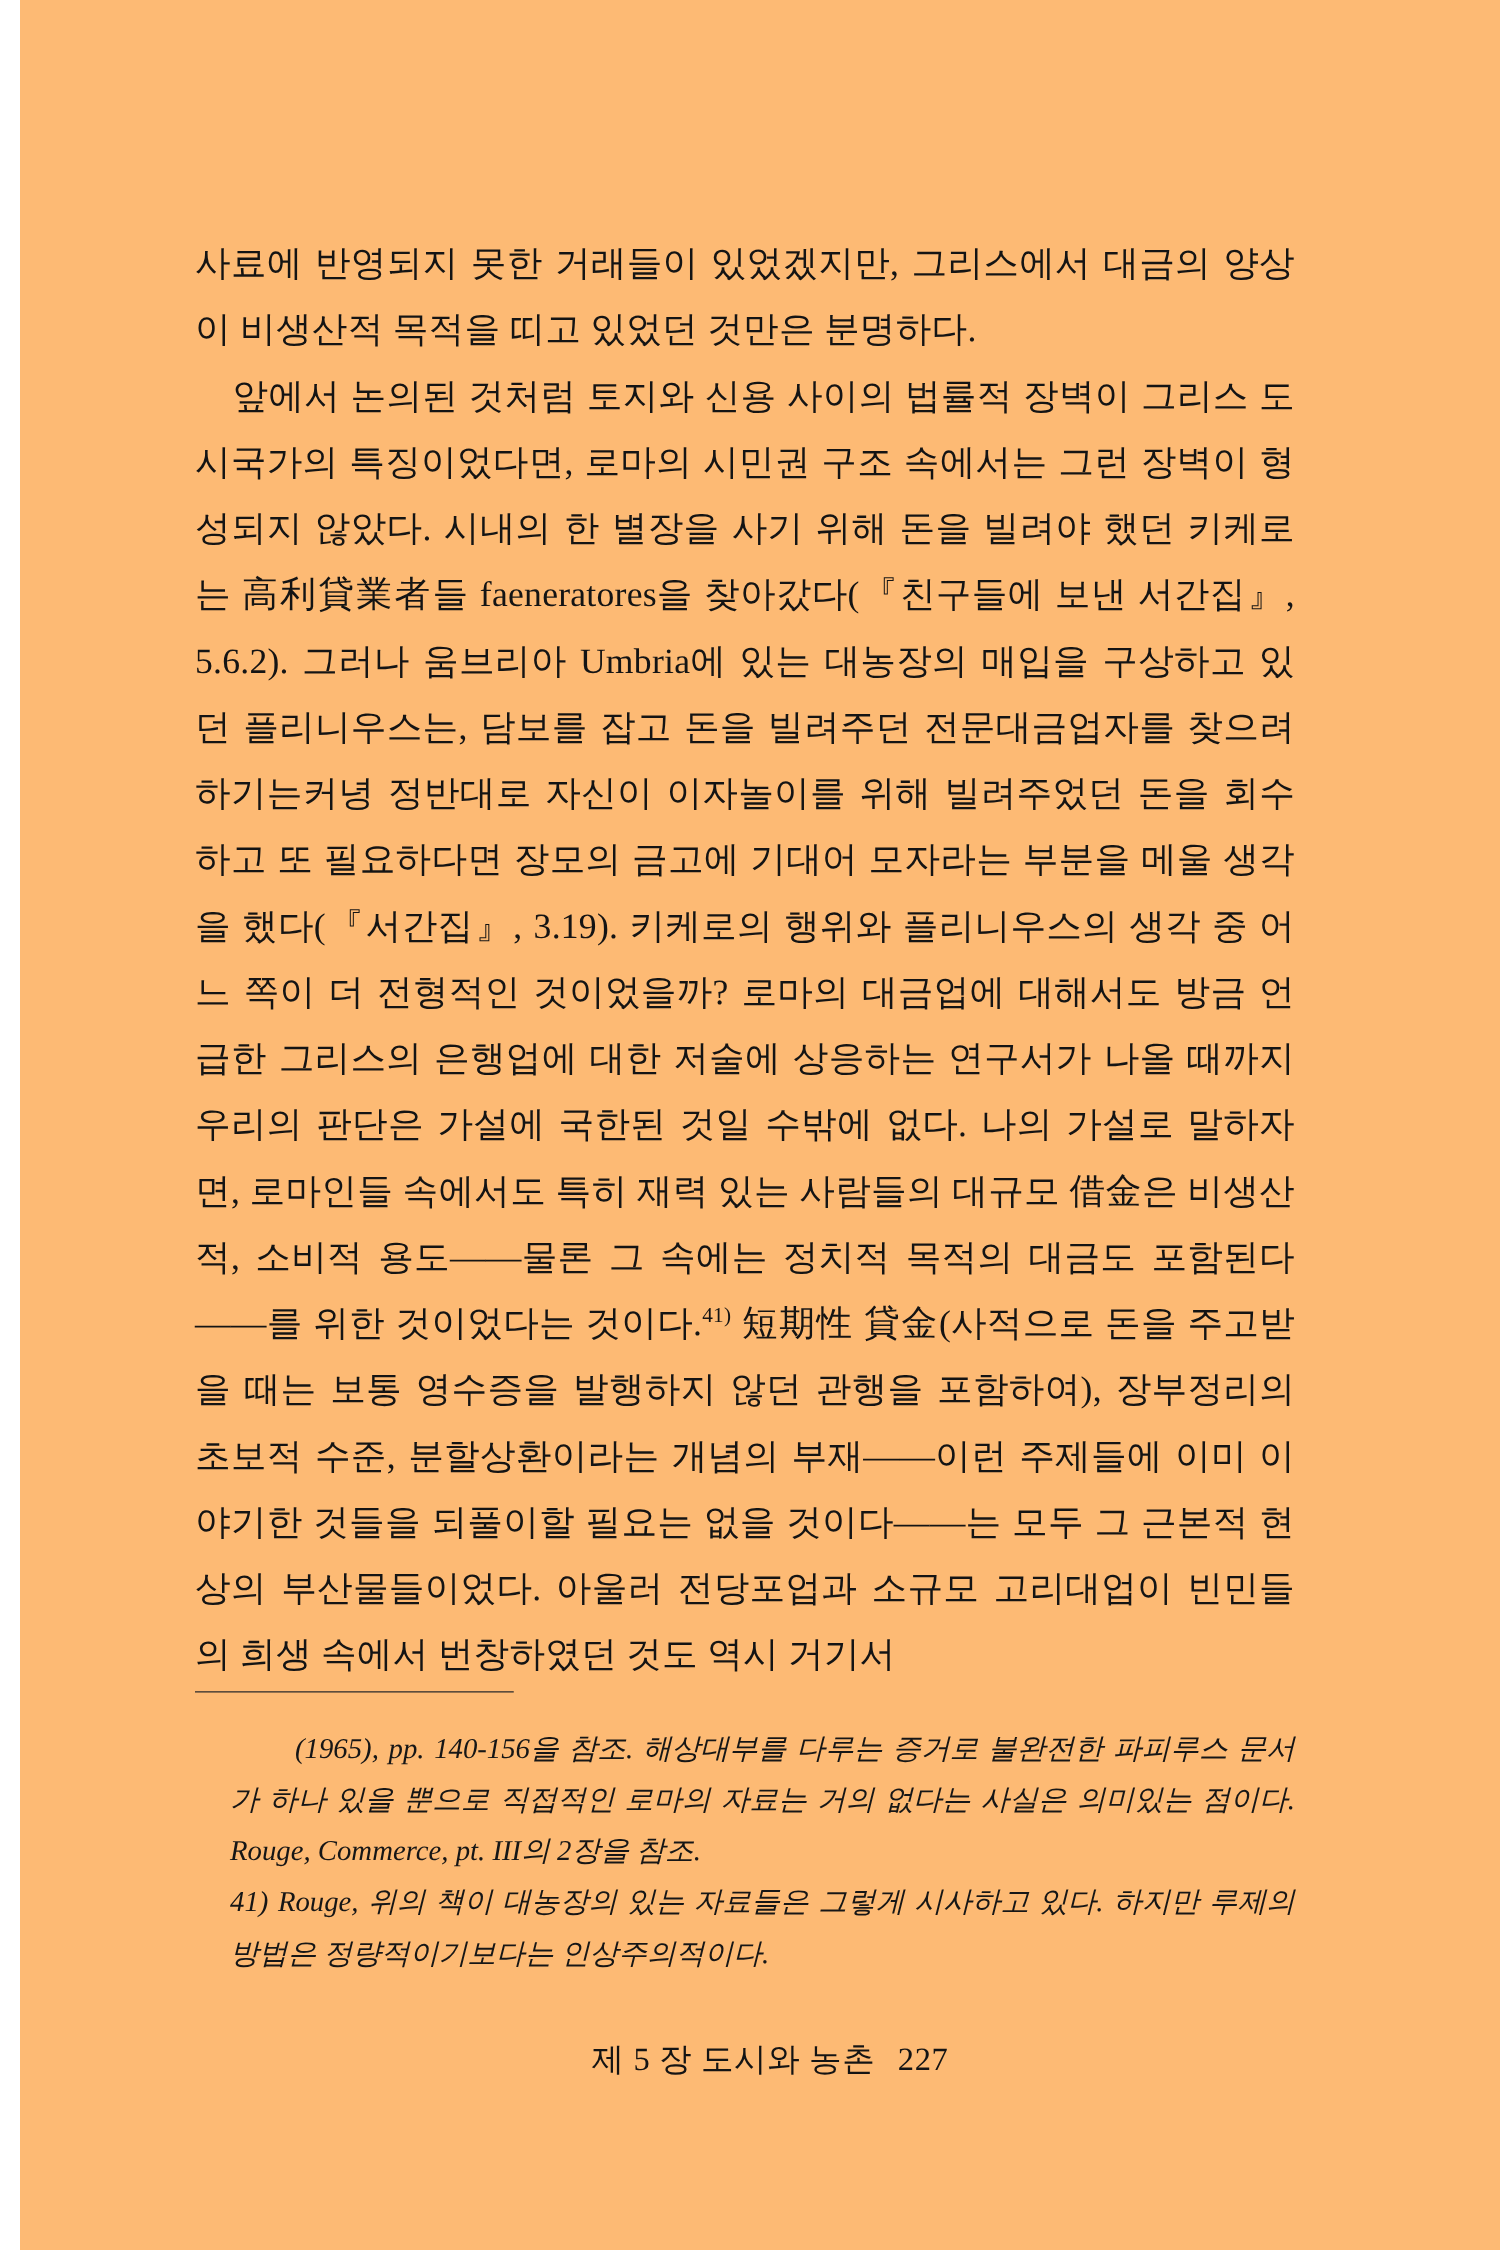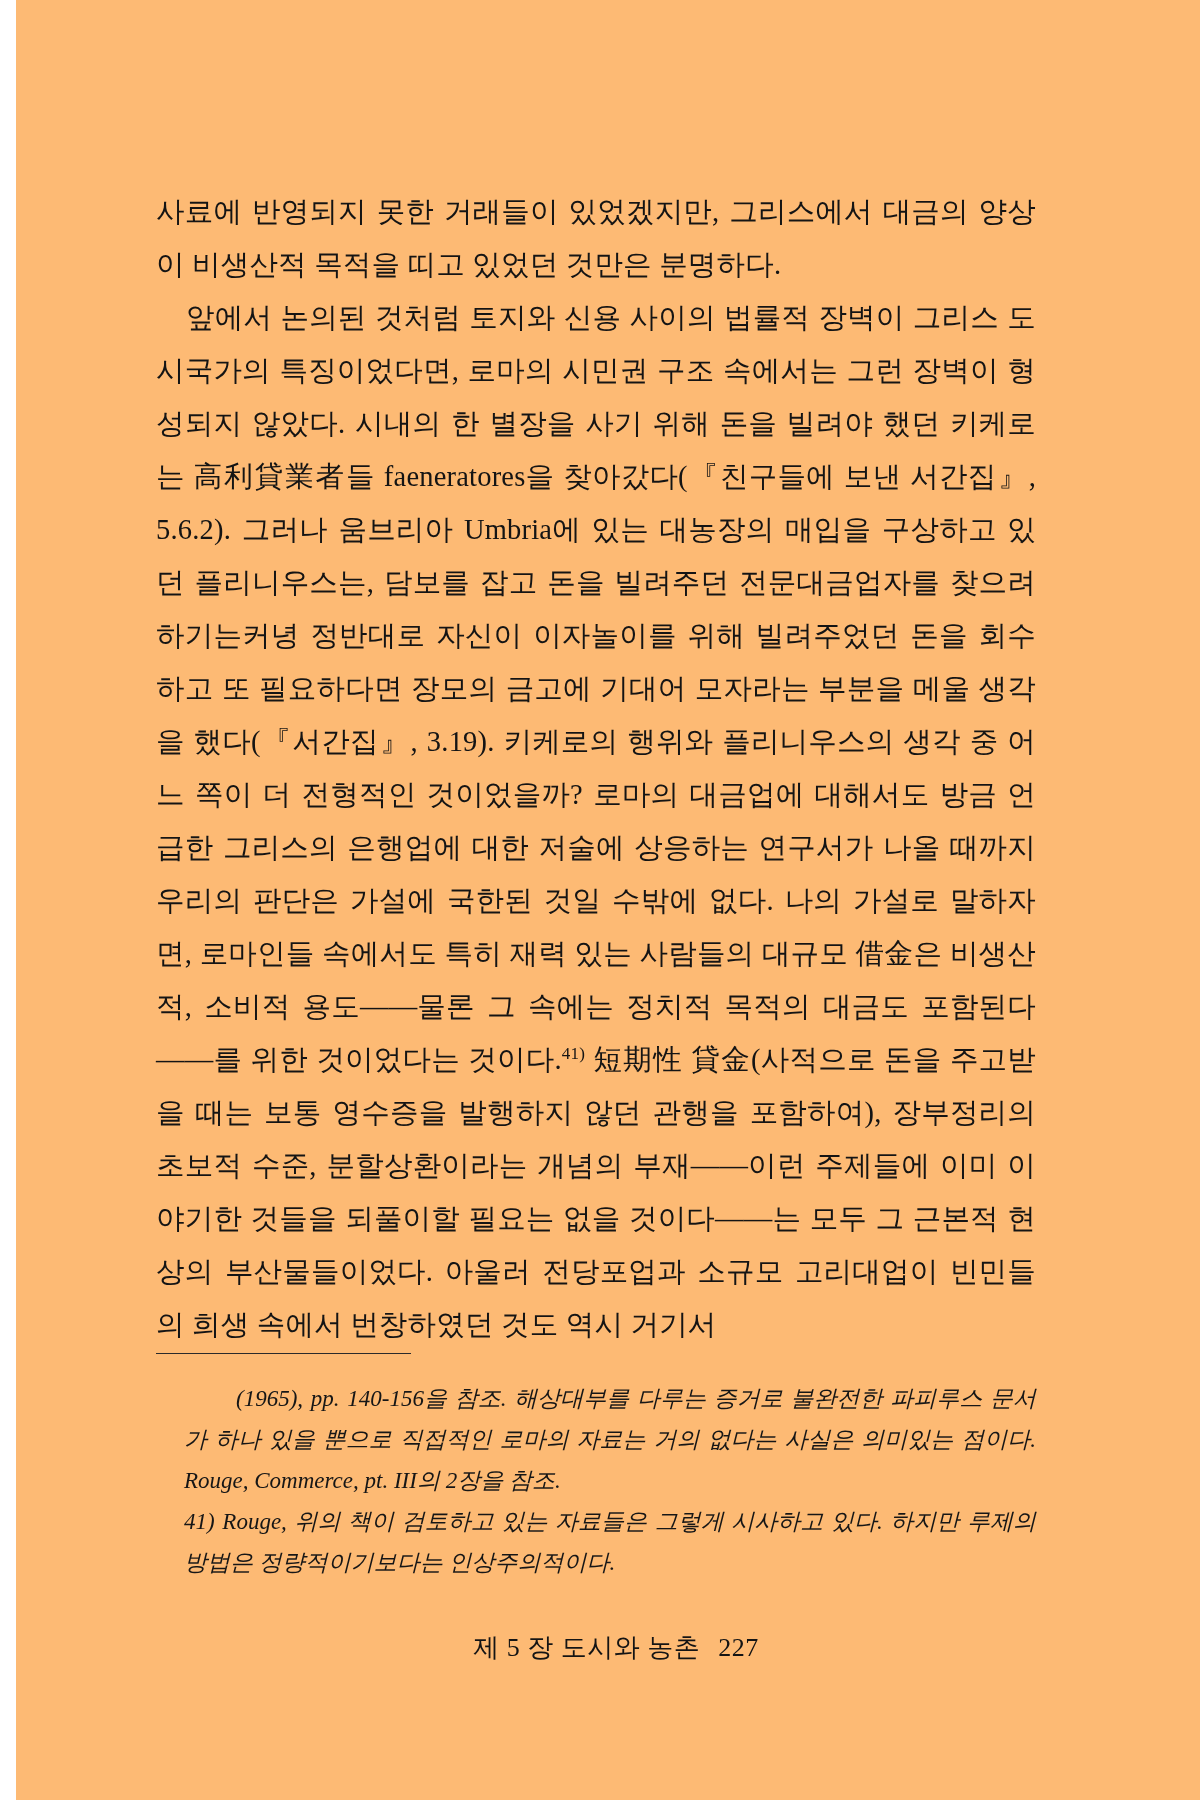--- a/index.html
+++ b/index.html
@@ -111,20 +111,20 @@
       <p class="indent"><span>앞에서 논의된 것처럼 토지와 신용 사이의 법률적 장벽이 그리스 도시국가의 특징이었다면, 로마의 시민권 구조 속에서는 그런 장벽이 형성되지 않았다. 시내의 한 별장을 사기 위해 돈을 빌려야 했던 키케로는 高利貸業者들 faeneratores을 찾아갔다(『친구들에 보낸 서간집』, 5.6.2). 그러나 움브리아 Umbria에 있는 대농장의 매입을 구상하고 있던 플리니우스는, 담보를 잡고 돈을 빌려주던 전문대금업자를 찾으려 하기는커녕 정반대로 자신이 이자놀이를 위해 빌려주었던 돈을 회수하고 또 필요하다면 장모의 금고에 기대어 모자라는 부분을 메울 생각을 했다(『서간집』, 3.19). 키케로의 행위와 플리니우스의 생각 중 어느 쪽이 더 전형적인 것이었을까? 로마의 대금업에 대해서도 방금 언급한 그리스의 은행업에 대한 저술에 상응하는 연구서가 나올 때까지 우리의 판단은 가설에 국한된 것일 수밖에 없다. 나의 가설로 말하자면, 로마인들 속에서도 특히 재력 있는 사람들의 대규모 借金은 비생산적, 소비적 용도——물론 그 속에는 정치적 목적의 대금도 포함된다——를 위한 것이었다는 것이다.</span><sup class="fn">41)</sup><span> 短期性 貸金(사적으로 돈을 주고받을 때는 보통 영수증을 발행하지 않던 관행을 포함하여), 장부정리의 초보적 수준, 분할상환이라는 개념의 부재——이런 주제들에 이미 이야기한 것들을 되풀이할 필요는 없을 것이다——는 모두 그 근본적 현상의 부산물들이었다. 아울러 전당포업과 소규모 고리대업이 빈민들의 희생 속에서 번창하였던 것도 역시 거기서</span></p>
 
     </div>
   </div>
 
   <div class="footnote-rule"></div>
 
   <div class="footnotes">
     <p class="fn-cont">(1965), pp. 140-156을 참조. 해상대부를 다루는 증거로 불완전한 파피루스 문서가 하나 있을 뿐으로 직접적인 로마의 자료는 거의 없다는 사실은 의미있는 점이다. Rouge, Commerce, pt. III의 2장을 참조.</p>
     <p class="fn-41"><span class="fn-hang">41)</span>
-      <span>Rouge, 위의 책이 검토하고 있는 자료들은 그렇게 시사하고 있다. 하지만 루제의 방법은 정량적이기보다는 인상주의적이다.</span></p>
+      <span>Rouge, 위의 책이 대농장의 있는 자료들은 그렇게 시사하고 있다. 하지만 루제의 방법은 정량적이기보다는 인상주의적이다.</span></p>
   </div>
 
   <div class="footer">
     <span class="chap">제 5 장 도시와 농촌</span><span class="pageno">227</span>
   </div>
 
 </div>
 
 </body></html>

